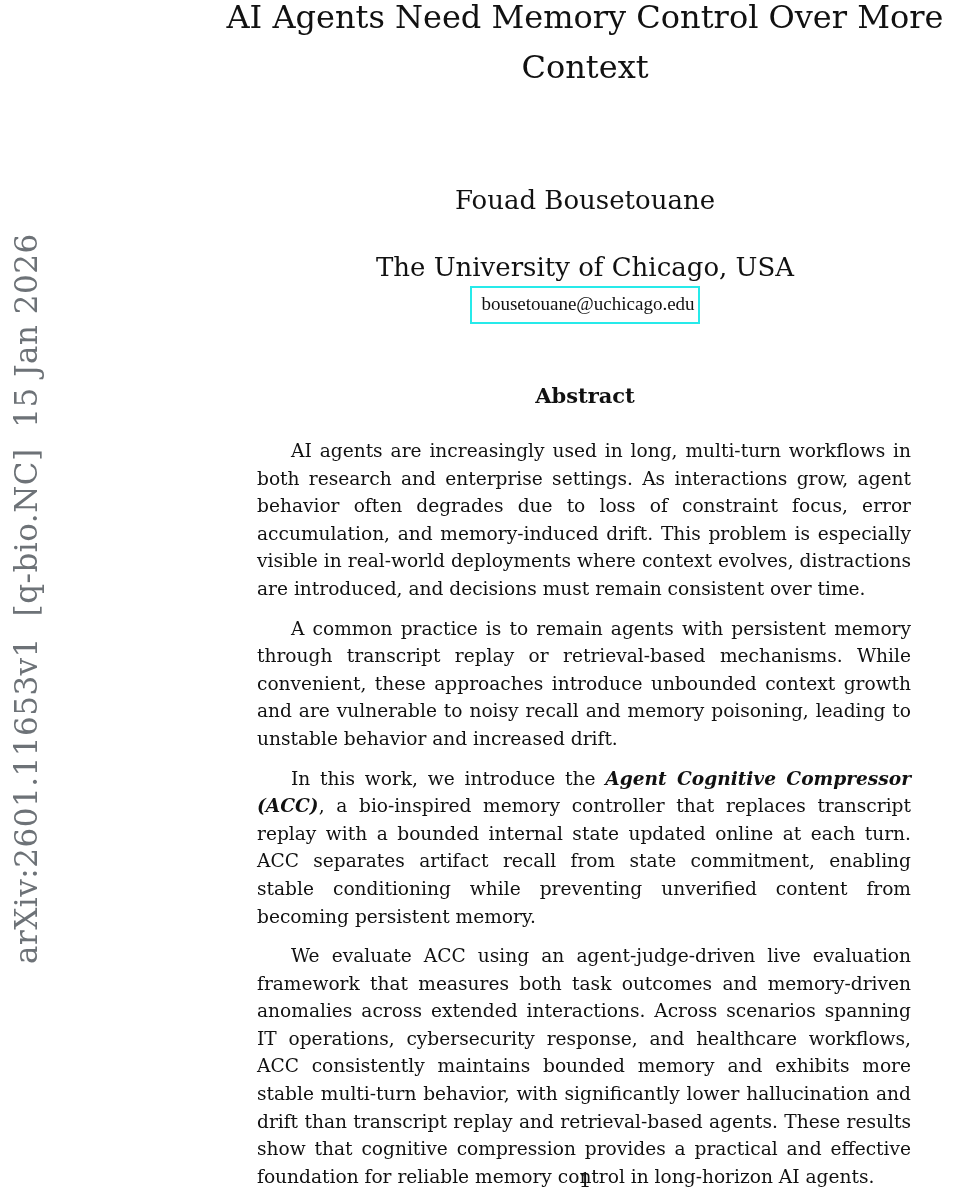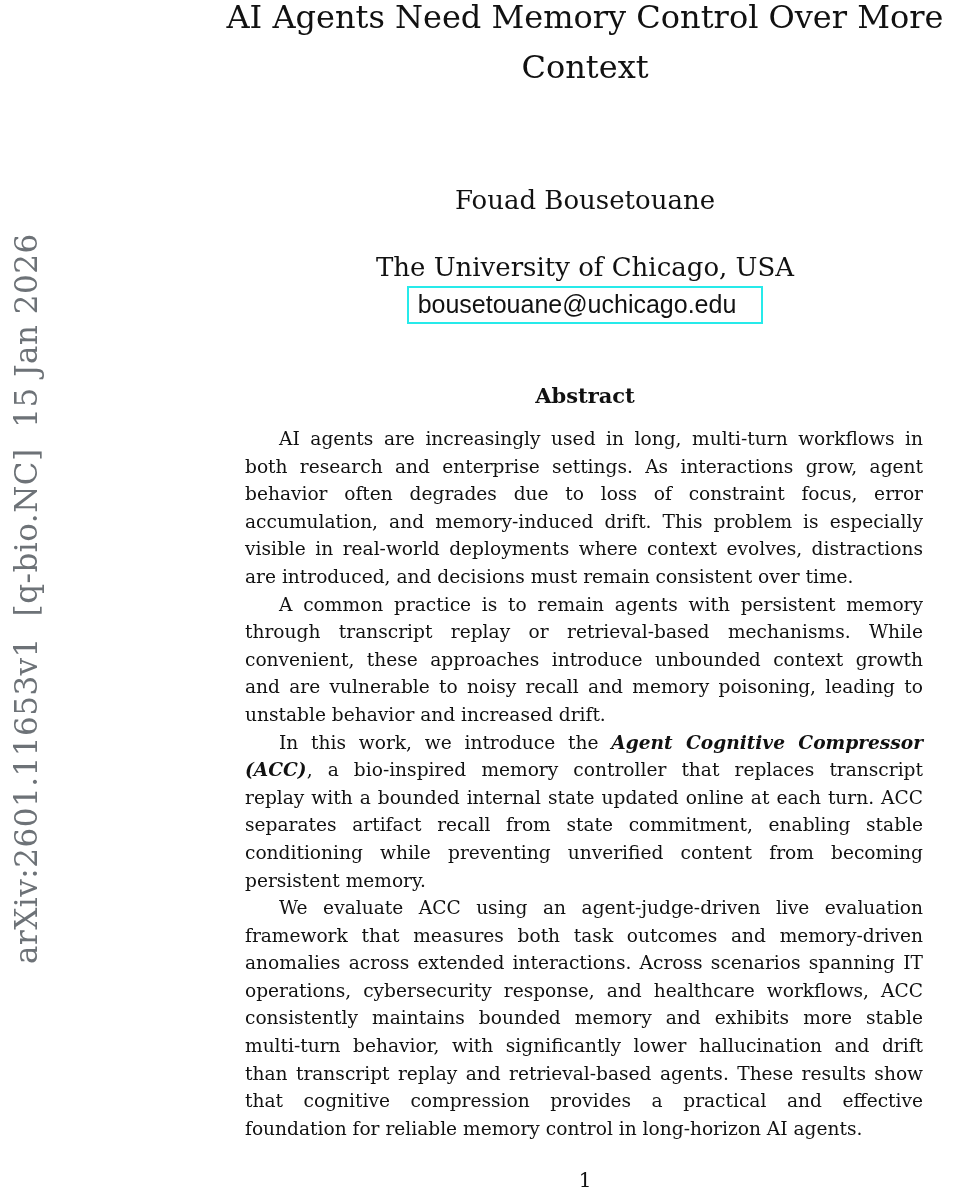--- a/index.html
+++ b/index.html
@@ -67,23 +67,23 @@
   .email-wrap {
     position: absolute;
     top: 286px;
     left: 0;
     width: 100%;
     text-align: center;
   }
   .email-link {
     display: inline-block;
     border: 2px solid #26eaea;
-    padding: 5px 25px 7px 9px;
-    font-family: Liberation Sans, sans-serif;
-    font-size: 25px;
+    padding: 5px 3px 7px 9px;
+    font-family: Liberation Serif, serif;
+    font-size: 19px;
     line-height: 22px;
     color: #111111;
     text-decoration: none;
     cursor: pointer;
   }
   .abstract-heading {
     position: absolute;
     top: 383px;
     left: 0;
     width: 100%;
@@ -95,21 +95,21 @@
   .abstract-body {
     position: absolute;
     top: 425px;
     left: 42px;
     width: 678px;
     font-size: 18.6px;
     line-height: 27.6px;
     text-align: justify;
   }
   .abstract-body p {
-    margin: 0;
+    margin: 12px;
     text-indent: 34px;
   }
   .abstract-body .italic {
     font-style: italic;
     font-weight: bold;
   }
   .page-number {
     position: absolute;
     top: 1168px;
     left: 0;

